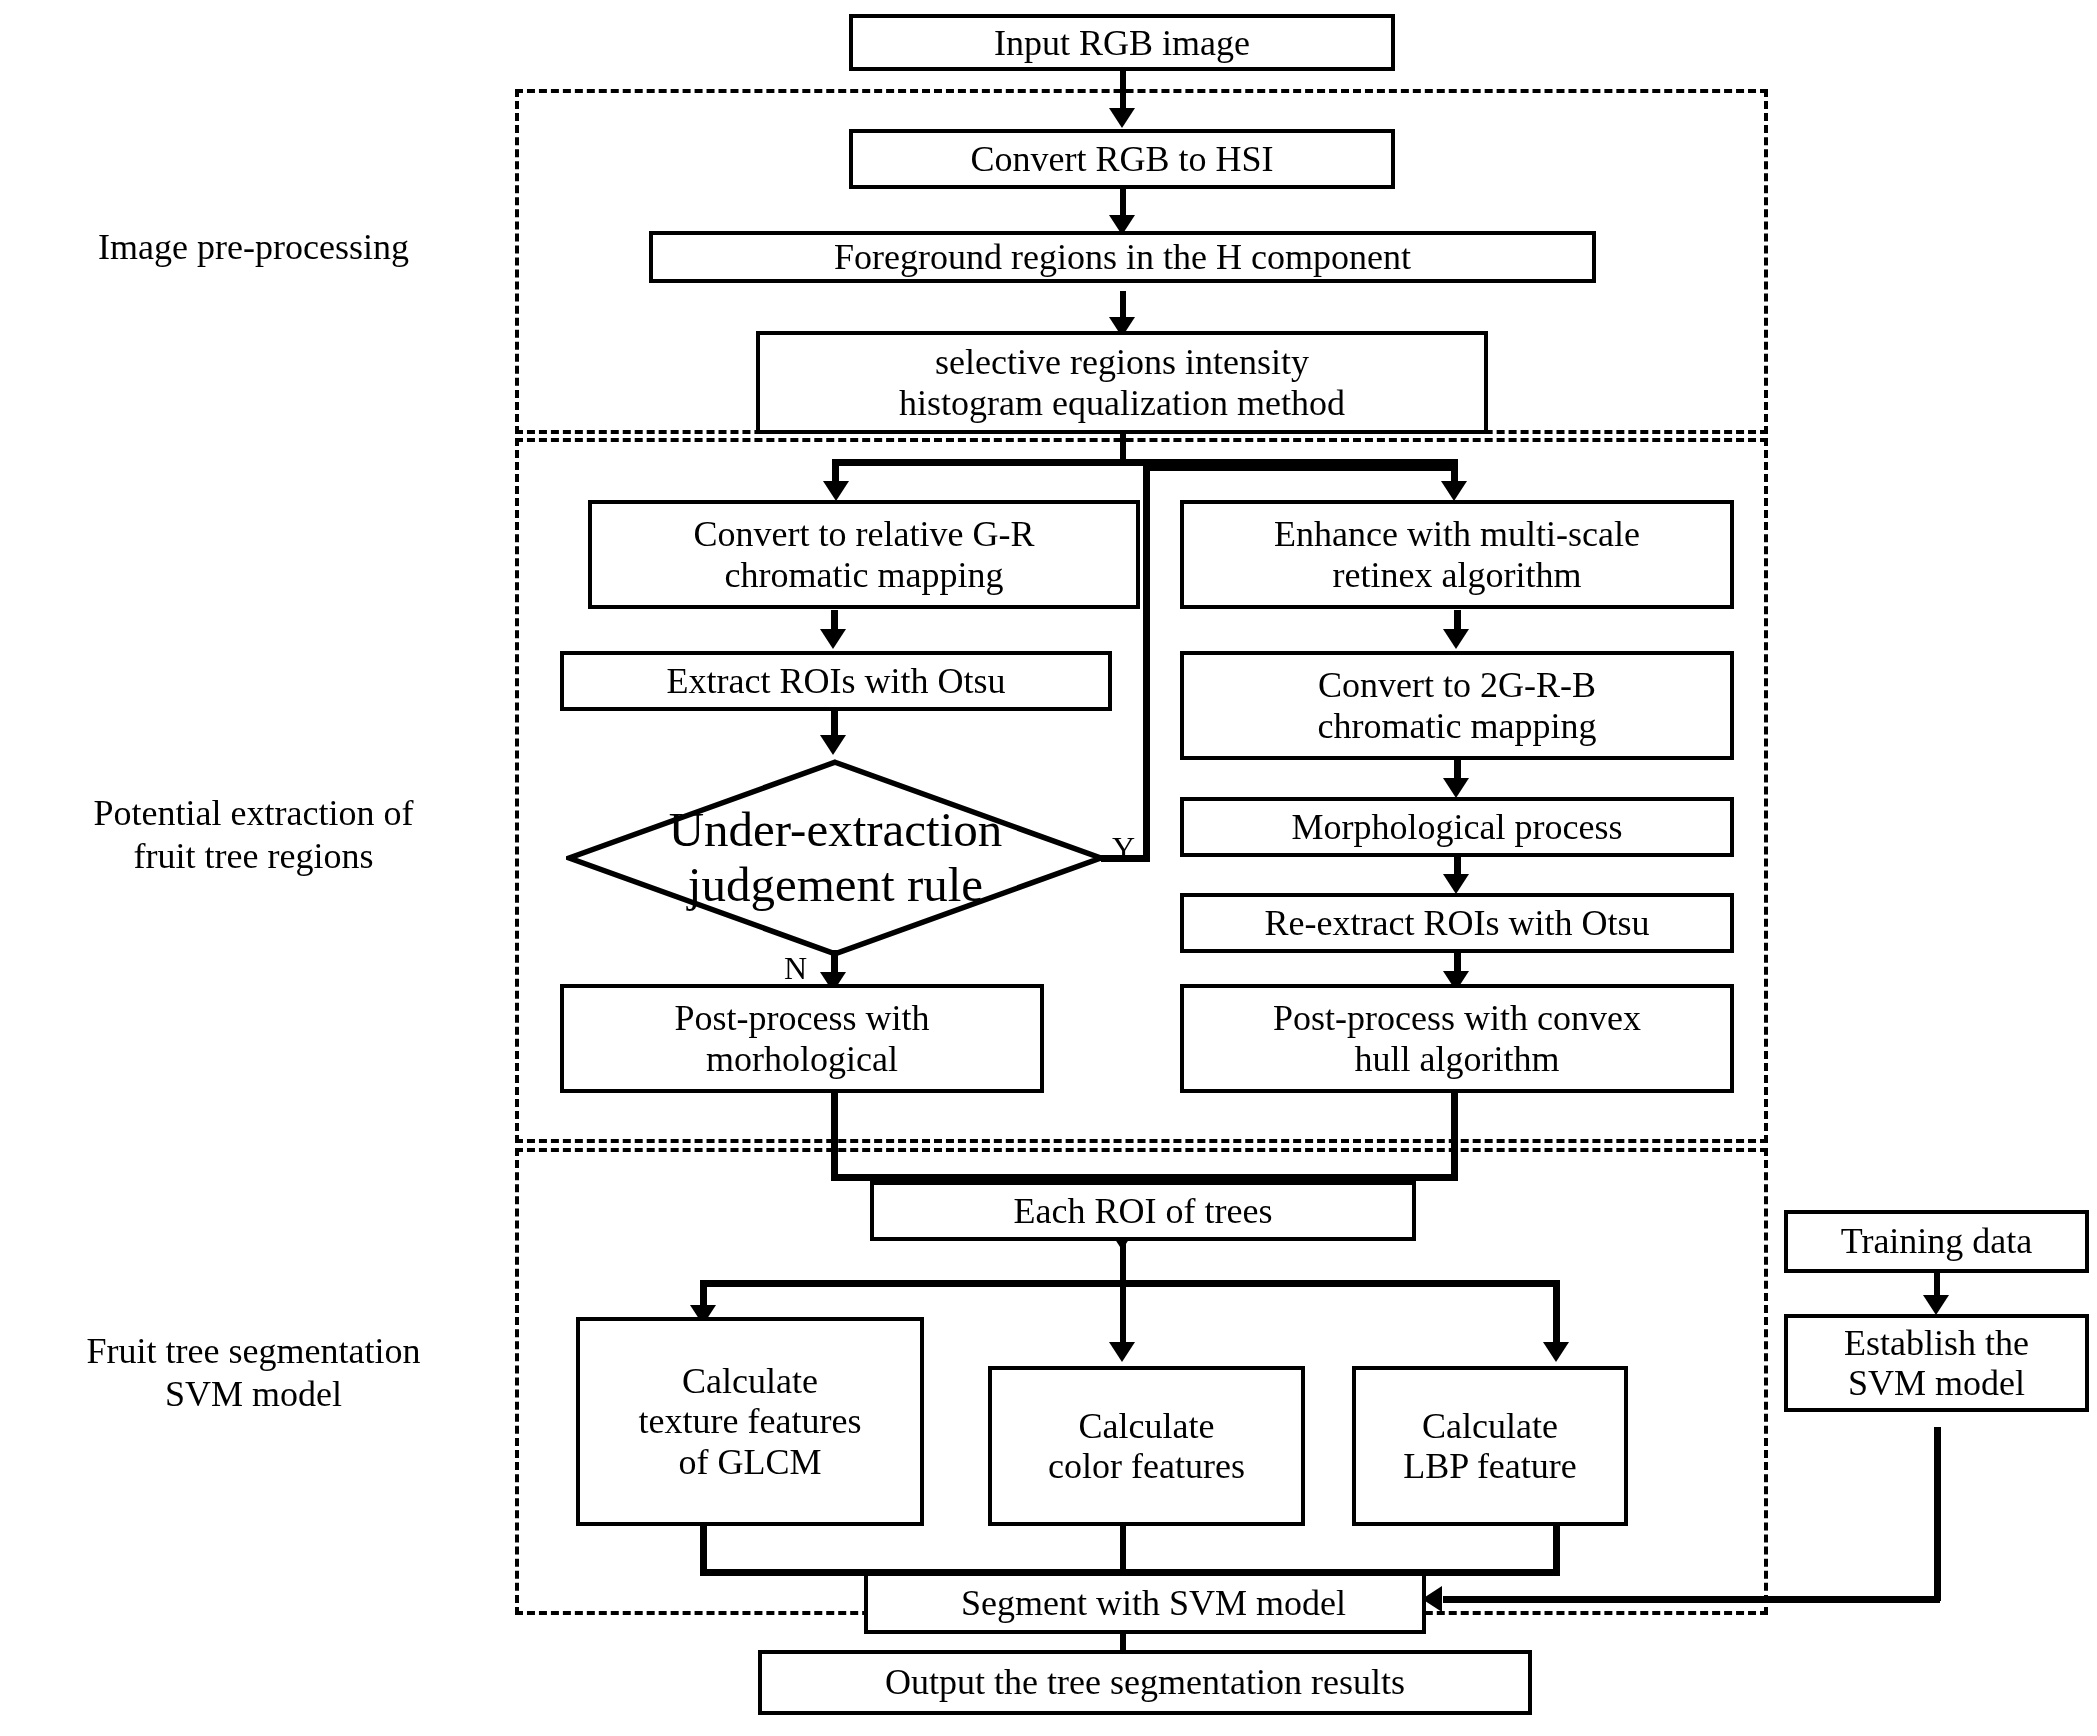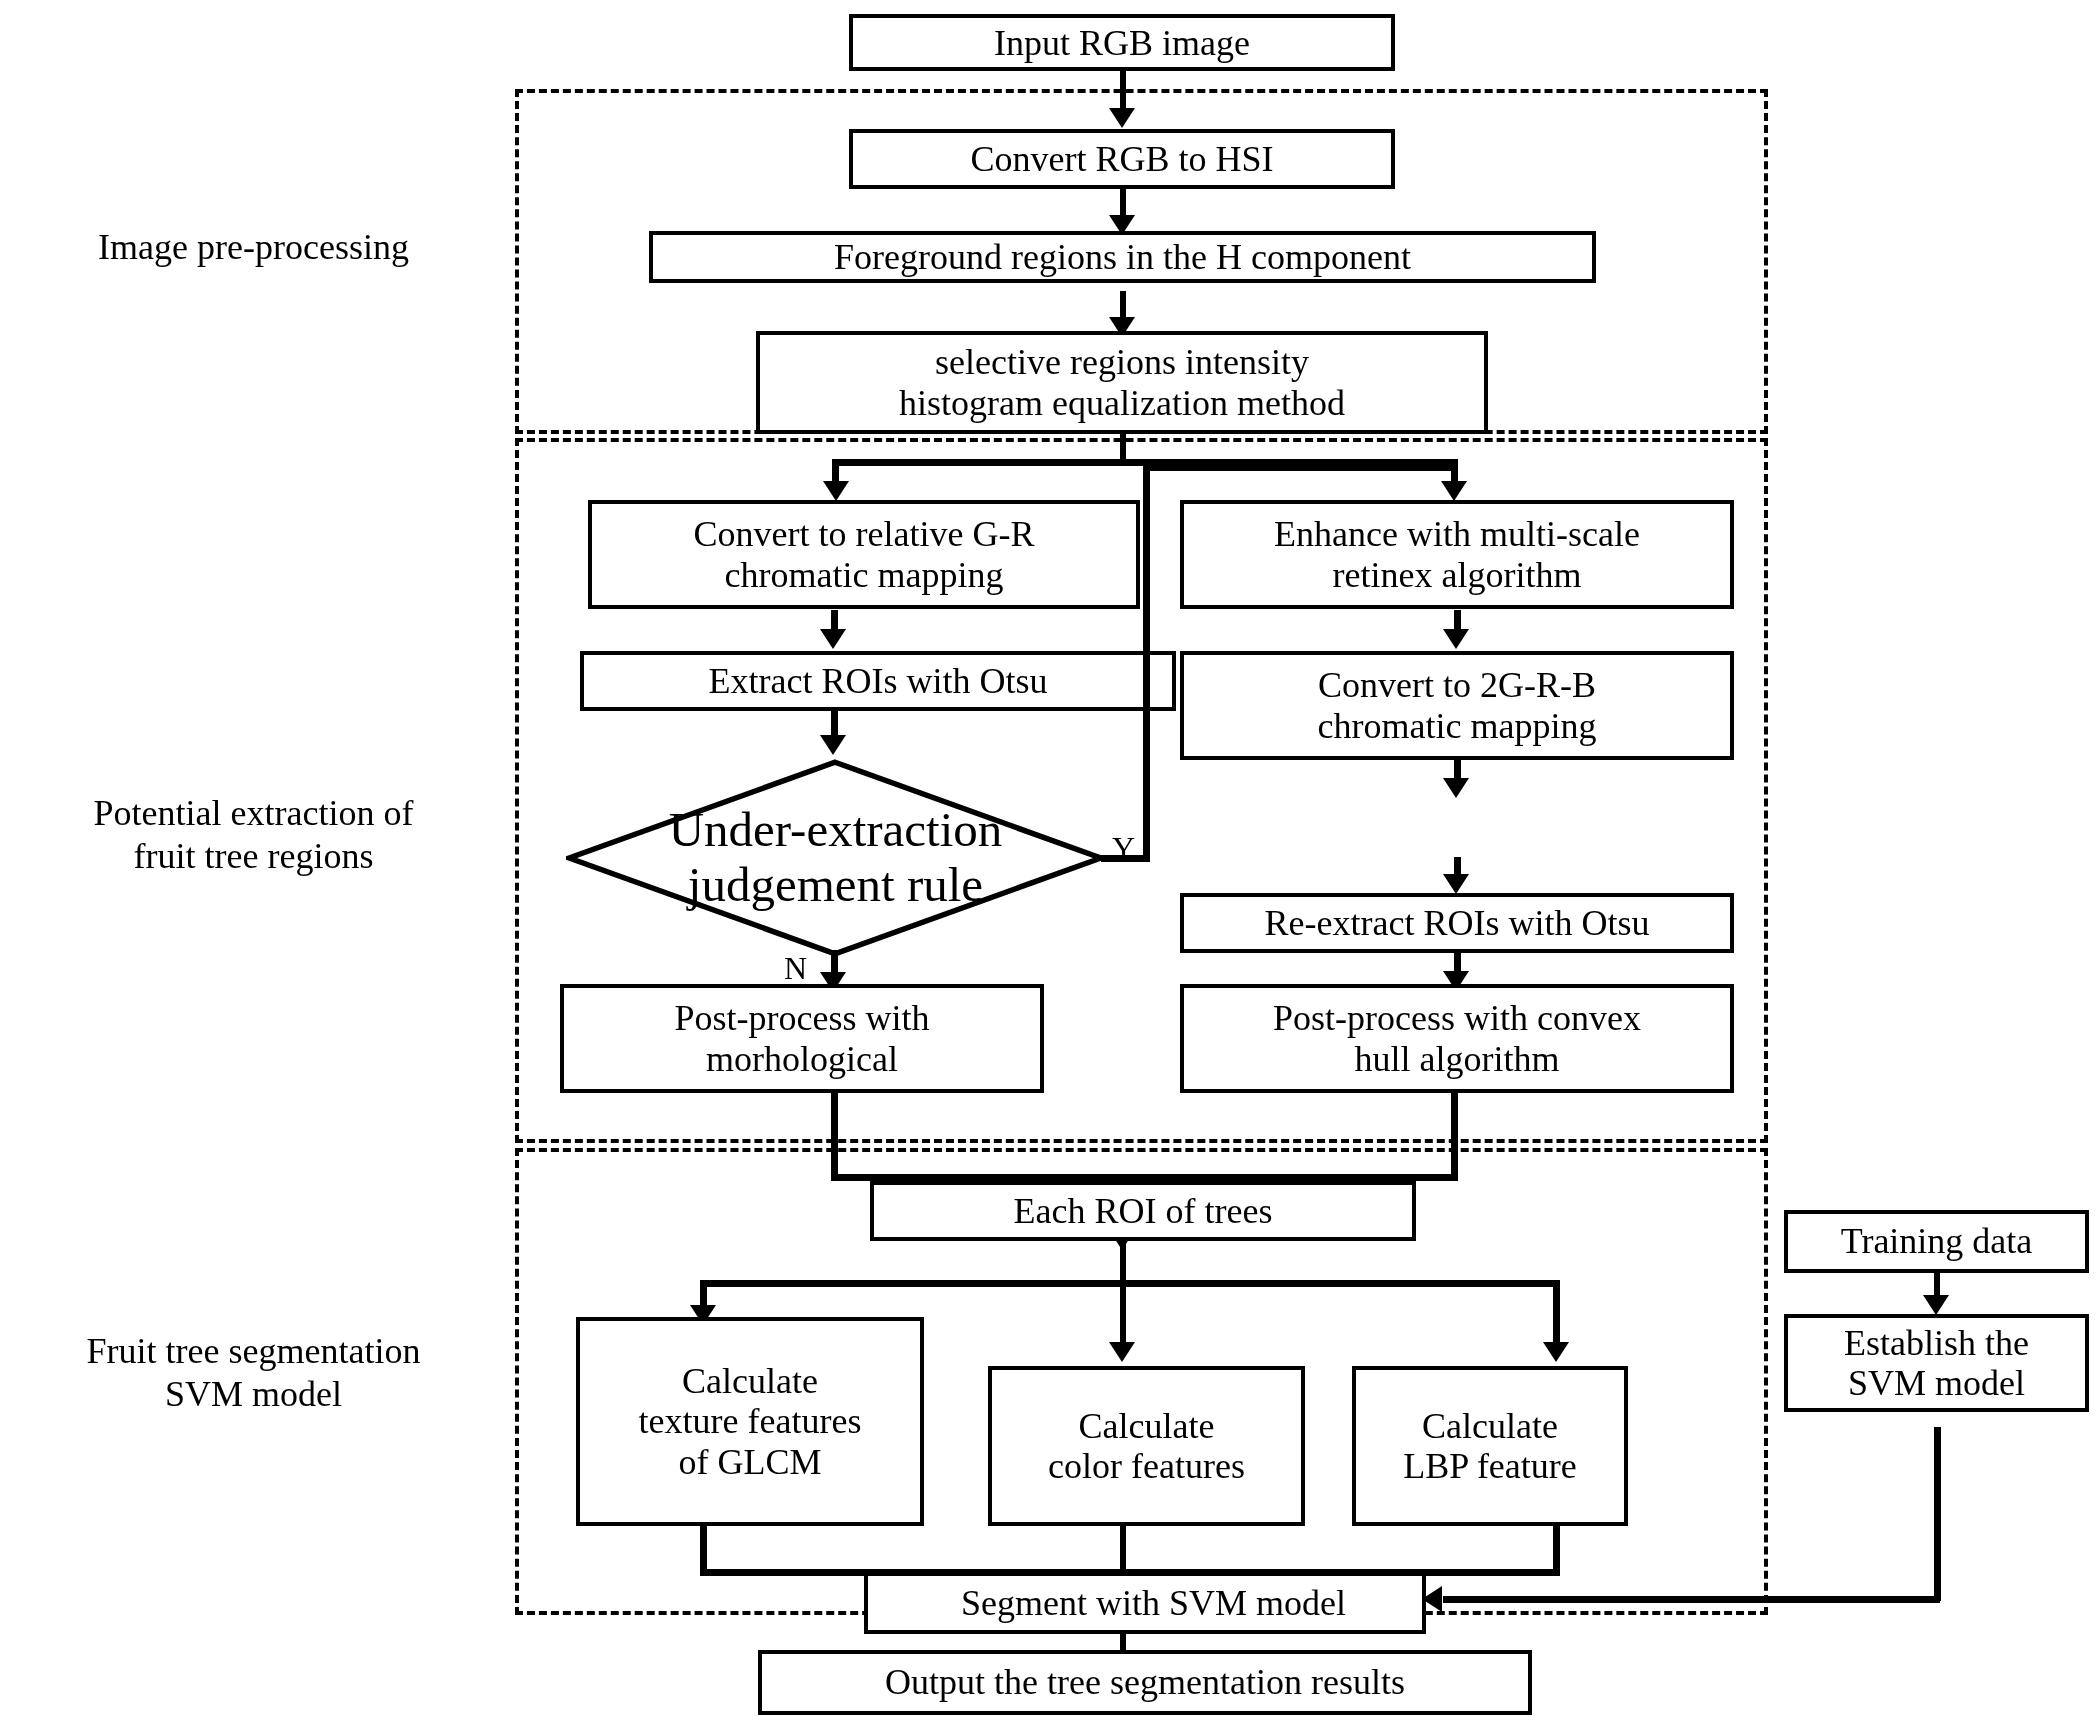--- a/index.html
+++ b/index.html
@@ -61,21 +61,21 @@
   <div class="arw arw-d" style="left:823px;top:481px;"></div>
   <div class="ln vl" style="left:1451px;top:464px;height:25px;width:7.1px;"></div>
   <div class="arw arw-d" style="left:1441px;top:481px;"></div>
 
   <div class="box" style="left:560px;top:500px;width:552px;height:109px;white-space:pre-line;margin-left:28px;">Convert to relative G-R
 chromatic mapping</div>
 
   <div class="ln vl" style="left:831px;top:610px;height:30px;width:7.1px;"></div>
   <div class="arw arw-d" style="left:820px;top:629px;"></div>
 
-  <div class="box" style="left:560px;top:651px;width:596px;height:60px;margin-left:20px;">Extract ROIs with Otsu</div>
+  <div class="box" style="left:560px;top:651px;width:552px;height:60px;">Extract ROIs with Otsu</div>
 
   <div class="ln vl" style="left:831px;top:711px;height:33px;width:7.1px;"></div>
   <div class="arw arw-d" style="left:820px;top:735px;"></div>
 
   <div class="diamond" style="left:566px;top:759px;width:538px;height:198px;">
     <svg width="538" height="198" viewBox="0 0 680 250">
       <polygon points="340,4 676,125 340,246 4,125" fill="#fff" stroke="#000" stroke-width="7"></polygon>
     </svg>
   </div>
   <div class="dtext" style="left:614px;top:794px;width:443px;height:127px;white-space:pre-line;">Under-extraction
@@ -99,20 +99,21 @@
 
   <div class="ln vl" style="left:1454px;top:610px;height:30px;width:7.1px;"></div>
   <div class="arw arw-d" style="left:1443px;top:629px;"></div>
 
   <div class="box" style="left:1180px;top:651px;width:554px;height:109px;white-space:pre-line;">Convert to 2G-R-B
 chromatic mapping</div>
 
   <div class="ln vl" style="left:1454px;top:760px;height:25px;width:7.1px;"></div>
   <div class="arw arw-d" style="left:1443px;top:778px;"></div>
 
+  <div class="box" style="left:1180px;top:797px;width:554px;height:60px;">Morphological process</div>
 
   <div class="ln vl" style="left:1454px;top:857px;height:25px;width:7.1px;"></div>
   <div class="arw arw-d" style="left:1443px;top:874px;"></div>
 
   <div class="box" style="left:1180px;top:893px;width:554px;height:60px;">Re-extract ROIs with Otsu</div>
 
   <div class="ln vl" style="left:1454px;top:953px;height:25px;width:7.1px;"></div>
   <div class="arw arw-d" style="left:1443px;top:971px;"></div>
 
   <div class="box" style="left:1180px;top:984px;width:554px;height:109px;white-space:pre-line;">Post-process with convex

